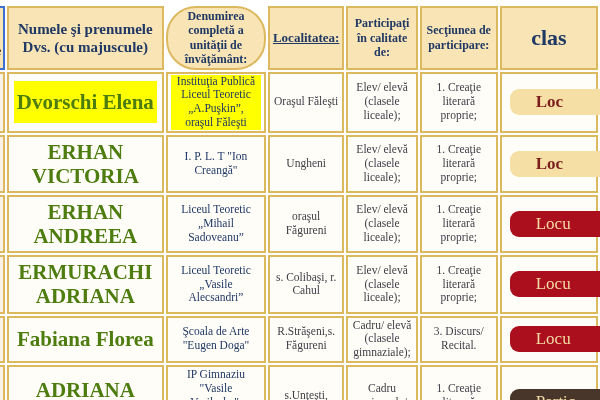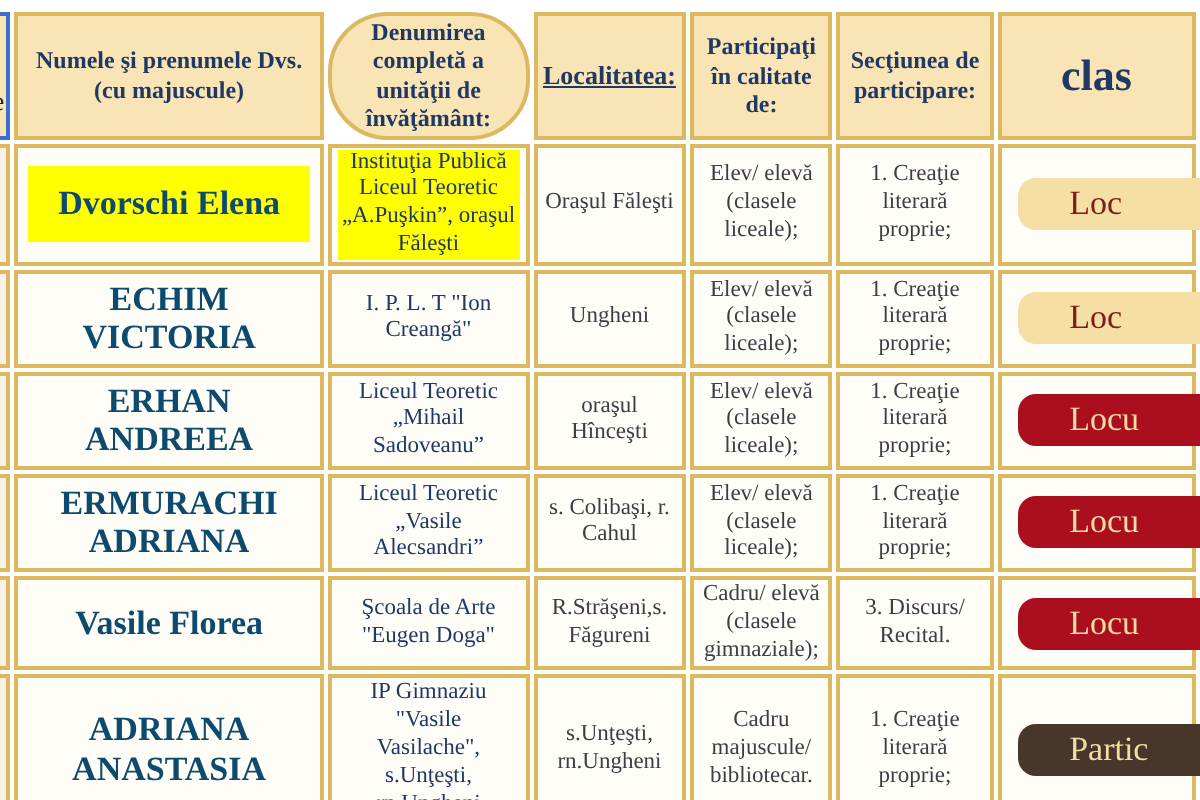--- a/index.html
+++ b/index.html
@@ -21,51 +21,51 @@
     color:var(--body-text);
     font-size:11.5px;
     line-height:1.2;
   }
   
   col.w0{width:36px;} col.w1{width:159px;} col.w2{width:104px;}
   col.w3{width:74px;}  col.w4{width:72px;}  col.w5{width:79px;}
   col.w6{width:106px;}
   
   tr.hdr td{background:var(--header-bg);font-weight:bold;color:var(--header-navy);}
-  td.h-name{font-size:12px;color:var(--header-black);}
+  td.h-name{font-size:15px;color:var(--header-black);}
   td.h-inst{font-size:12px;border-radius:30px;}
   td.h-loc{font-size:13px;color:var(--header-black);text-decoration:underline;}
   td.h-role,td.h-sec{font-size:12px;}
   td.h-result{font-size:22px;color:var(--header-black);}
   td.corner{
     background:#ffffff;border:2px solid var(--selection-blue);position:relative;
   }
   .corner-letter{
     position:absolute;right:1px;bottom:9px;
     font-size:13px;color:#222;font-weight:normal;
   }
   
   td.c0{background:#faf2e6;}
-  .namebox{font-weight:bold;color:#0c4a6e;font-size:17px;line-height:1.15;padding:2px 1px;}
+  .namebox{font-weight:bold;color:#4d7c0f;font-size:21px;line-height:1.15;padding:2px 1px;}
   .instbox{color:var(--inst-navy);display:inline-block;padding:0 2px;text-align:center;}
   .hl-yellow{background:var(--highlight-yellow);}
   td.c-name .hl-yellow{display:block;margin:2px;padding:9px 2px;}
   
   td.c-award{position:relative;padding:0;}
   .badge{
     position:absolute;left:8px;top:50%;transform:translateY(-50%);
     width:175px;height:26px;border-radius:9px;
     text-align:left;
   }
   .badge span{
     display:inline-block;padding-left:26px;line-height:26px;
     font-size:17px;color:var(--badge-light-text);
   }
   .badge.wheat{background:var(--badge-wheat-bg);}
-  .badge.wheat span{color:var(--badge-wheat-text);}
+  .badge.wheat span{color:var(--badge-wheat-text);font-weight:bold;}
   .badge.red{background:var(--badge-red-bg);}
   .badge.brown{background:var(--badge-brown-bg);}
 </style>
 </head>
 <body>
 
 <div class="screen">
   <div class="sheet">
     <table>
       <colgroup>
@@ -105,21 +105,21 @@
         <td class="c-award">
           <div class="badge wheat">
             <span>Loc</span>
           </div>
         </td>
       </tr>
 
       <tr style="height:31px">
         <td class="c0"></td>
         <td class="c-name">
-          <div class="namebox">ECHIM VICTORIA</div>
+          <div class="namebox">ERHAN VICTORIA</div>
         </td>
         <td>
           <div class="instbox">I. P. L. T "Ion Creangă"</div>
         </td>
         <td>Ungheni</td>
         <td>Elev/ elevă (clasele liceale);</td>
         <td>1. Creaţie literară proprie;</td>
         <td class="c-award">
           <div class="badge wheat">
             <span>Loc</span>
@@ -128,21 +128,21 @@
       </tr>
 
       <tr style="height:31px">
         <td class="c0"></td>
         <td class="c-name">
           <div class="namebox">ERHAN ANDREEA</div>
         </td>
         <td>
           <div class="instbox">Liceul Teoretic „Mihail Sadoveanu”</div>
         </td>
-        <td>oraşul Hînceşti</td>
+        <td>oraşul Făgureni</td>
         <td>Elev/ elevă (clasele liceale);</td>
         <td>1. Creaţie literară proprie;</td>
         <td class="c-award">
           <div class="badge red">
             <span>Locu</span>
           </div>
         </td>
       </tr>
 
       <tr style="height:38px">
@@ -159,21 +159,21 @@
         <td class="c-award">
           <div class="badge red">
             <span>Locu</span>
           </div>
         </td>
       </tr>
 
       <tr style="height:41px">
         <td class="c0"></td>
         <td class="c-name">
-          <div class="namebox">Vasile Florea</div>
+          <div class="namebox">Fabiana Florea</div>
         </td>
         <td>
           <div class="instbox">Şcoala de Arte "Eugen Doga"</div>
         </td>
         <td>R.Străşeni,s. Făgureni</td>
         <td>Cadru/ elevă (clasele gimnaziale);</td>
         <td>3. Discurs/ Recital.</td>
         <td class="c-award">
           <div class="badge red">
             <span>Locu</span>

